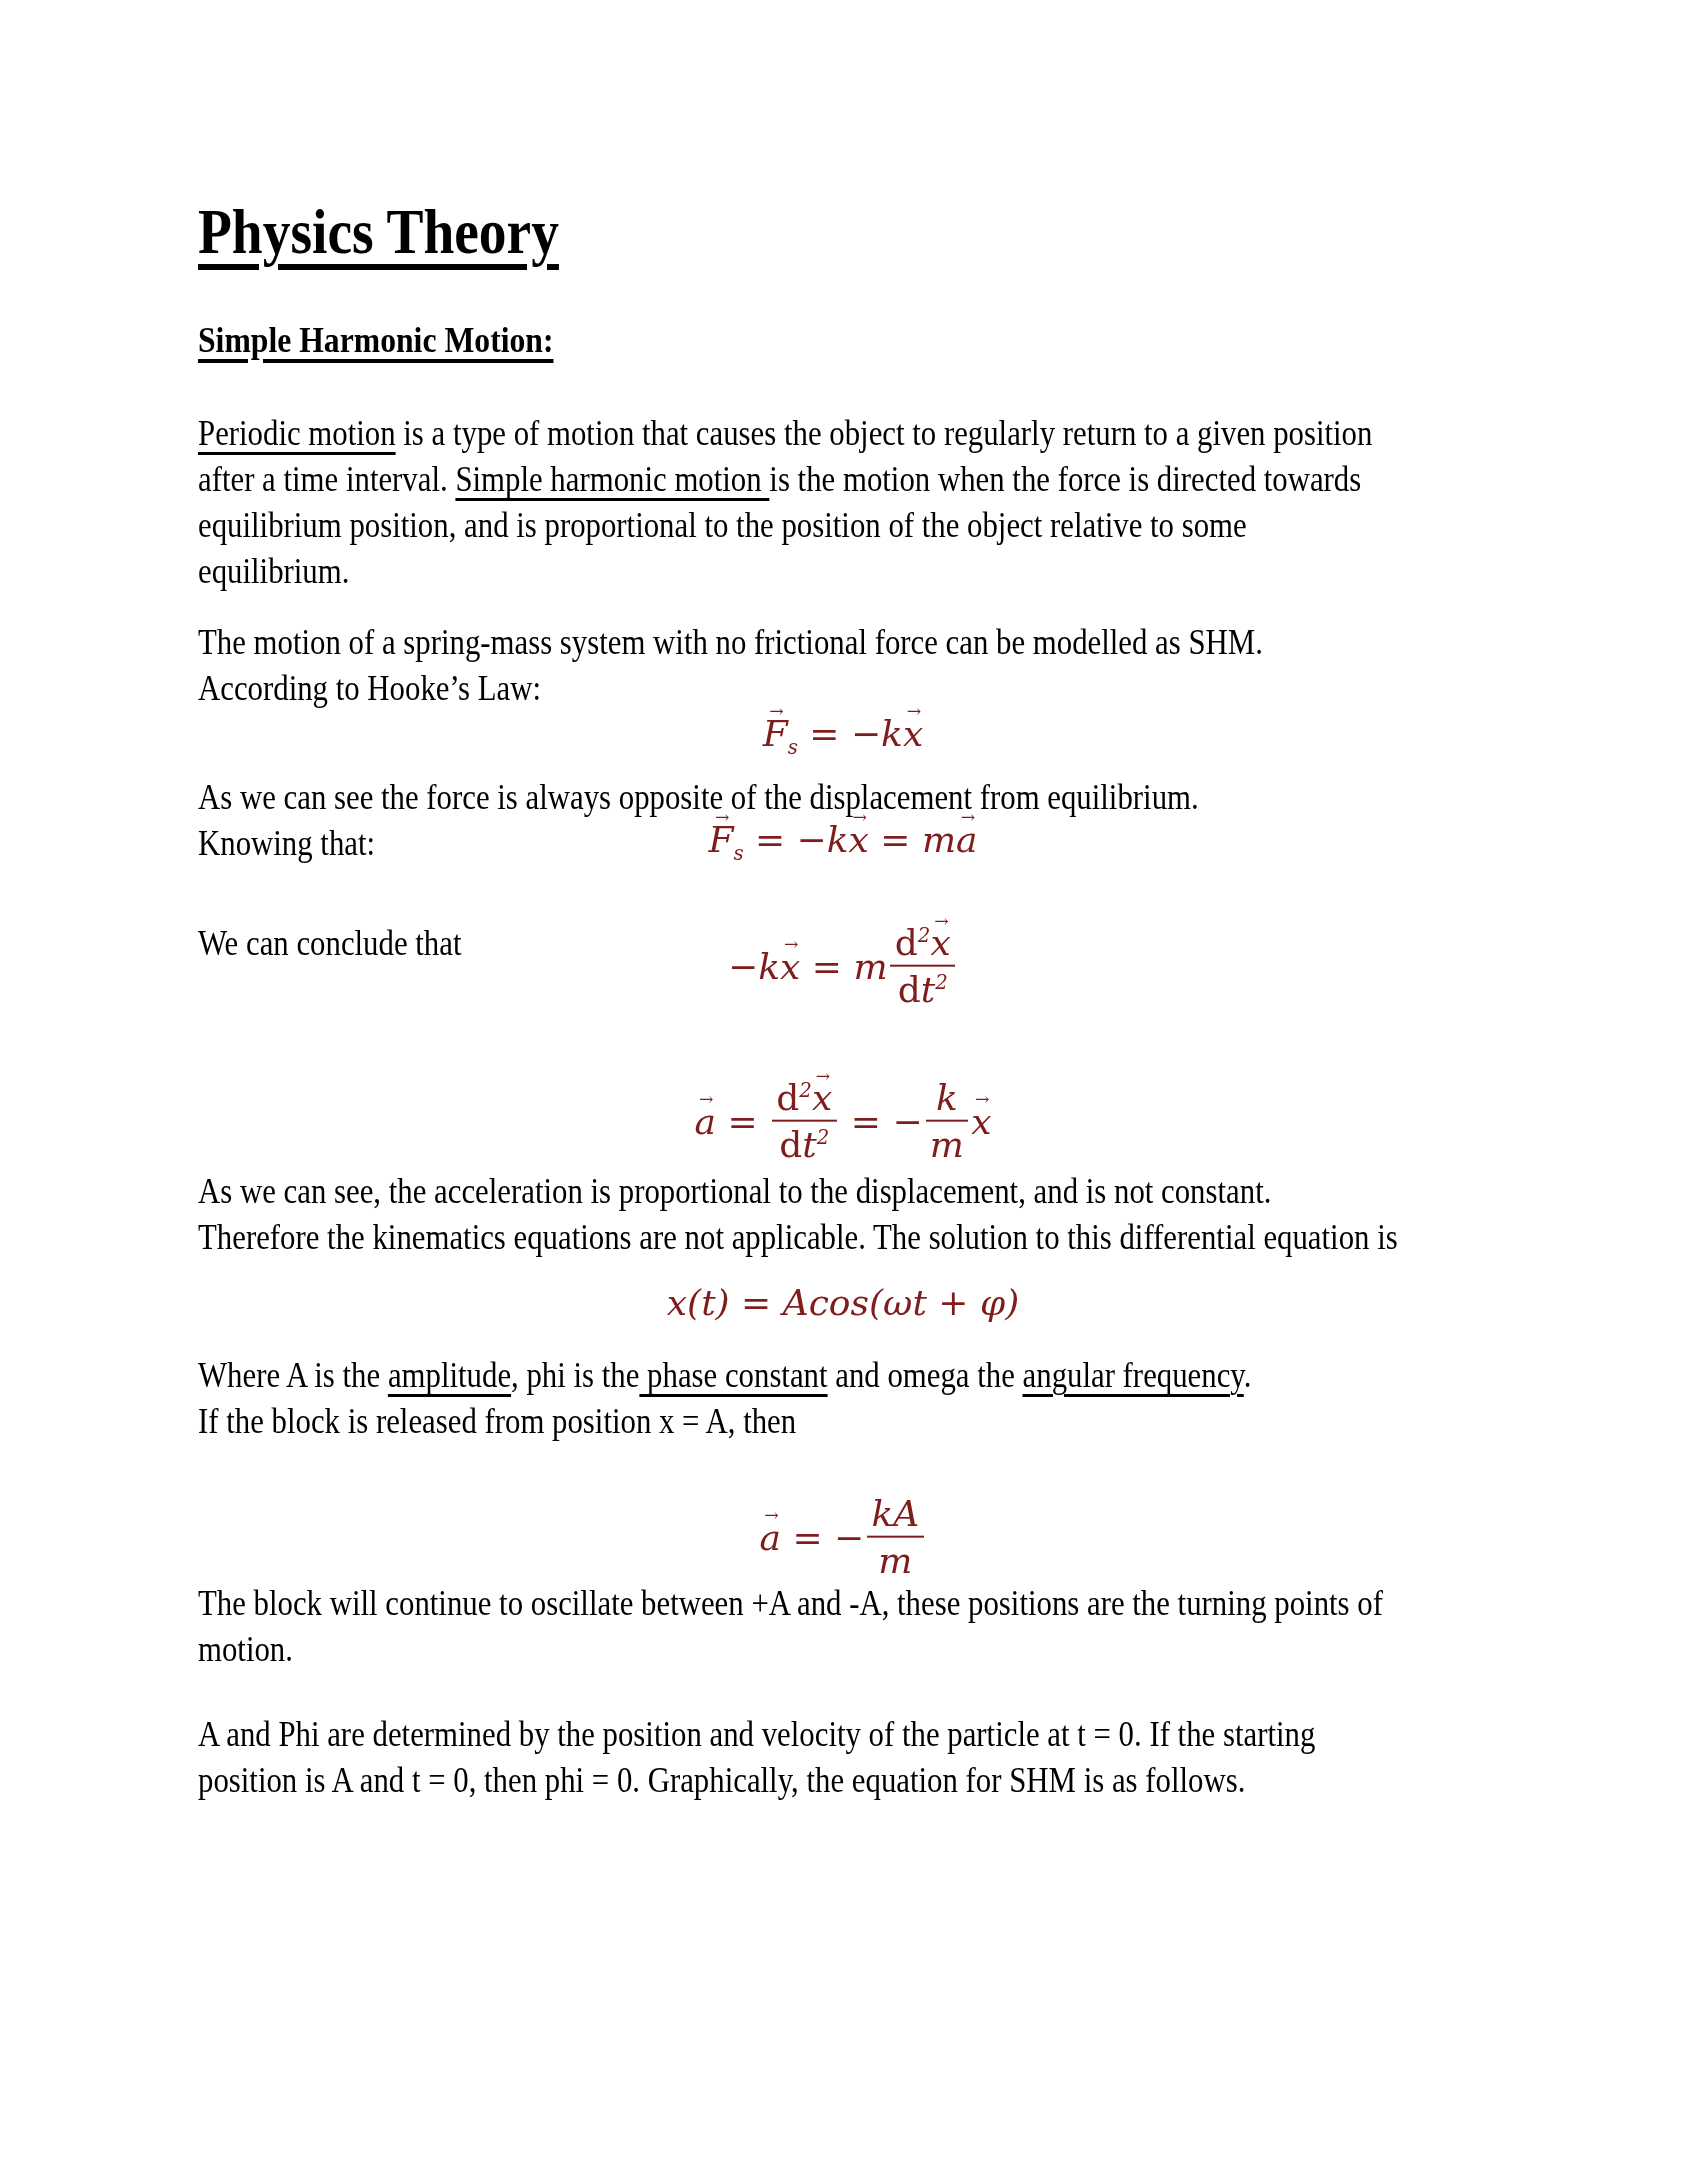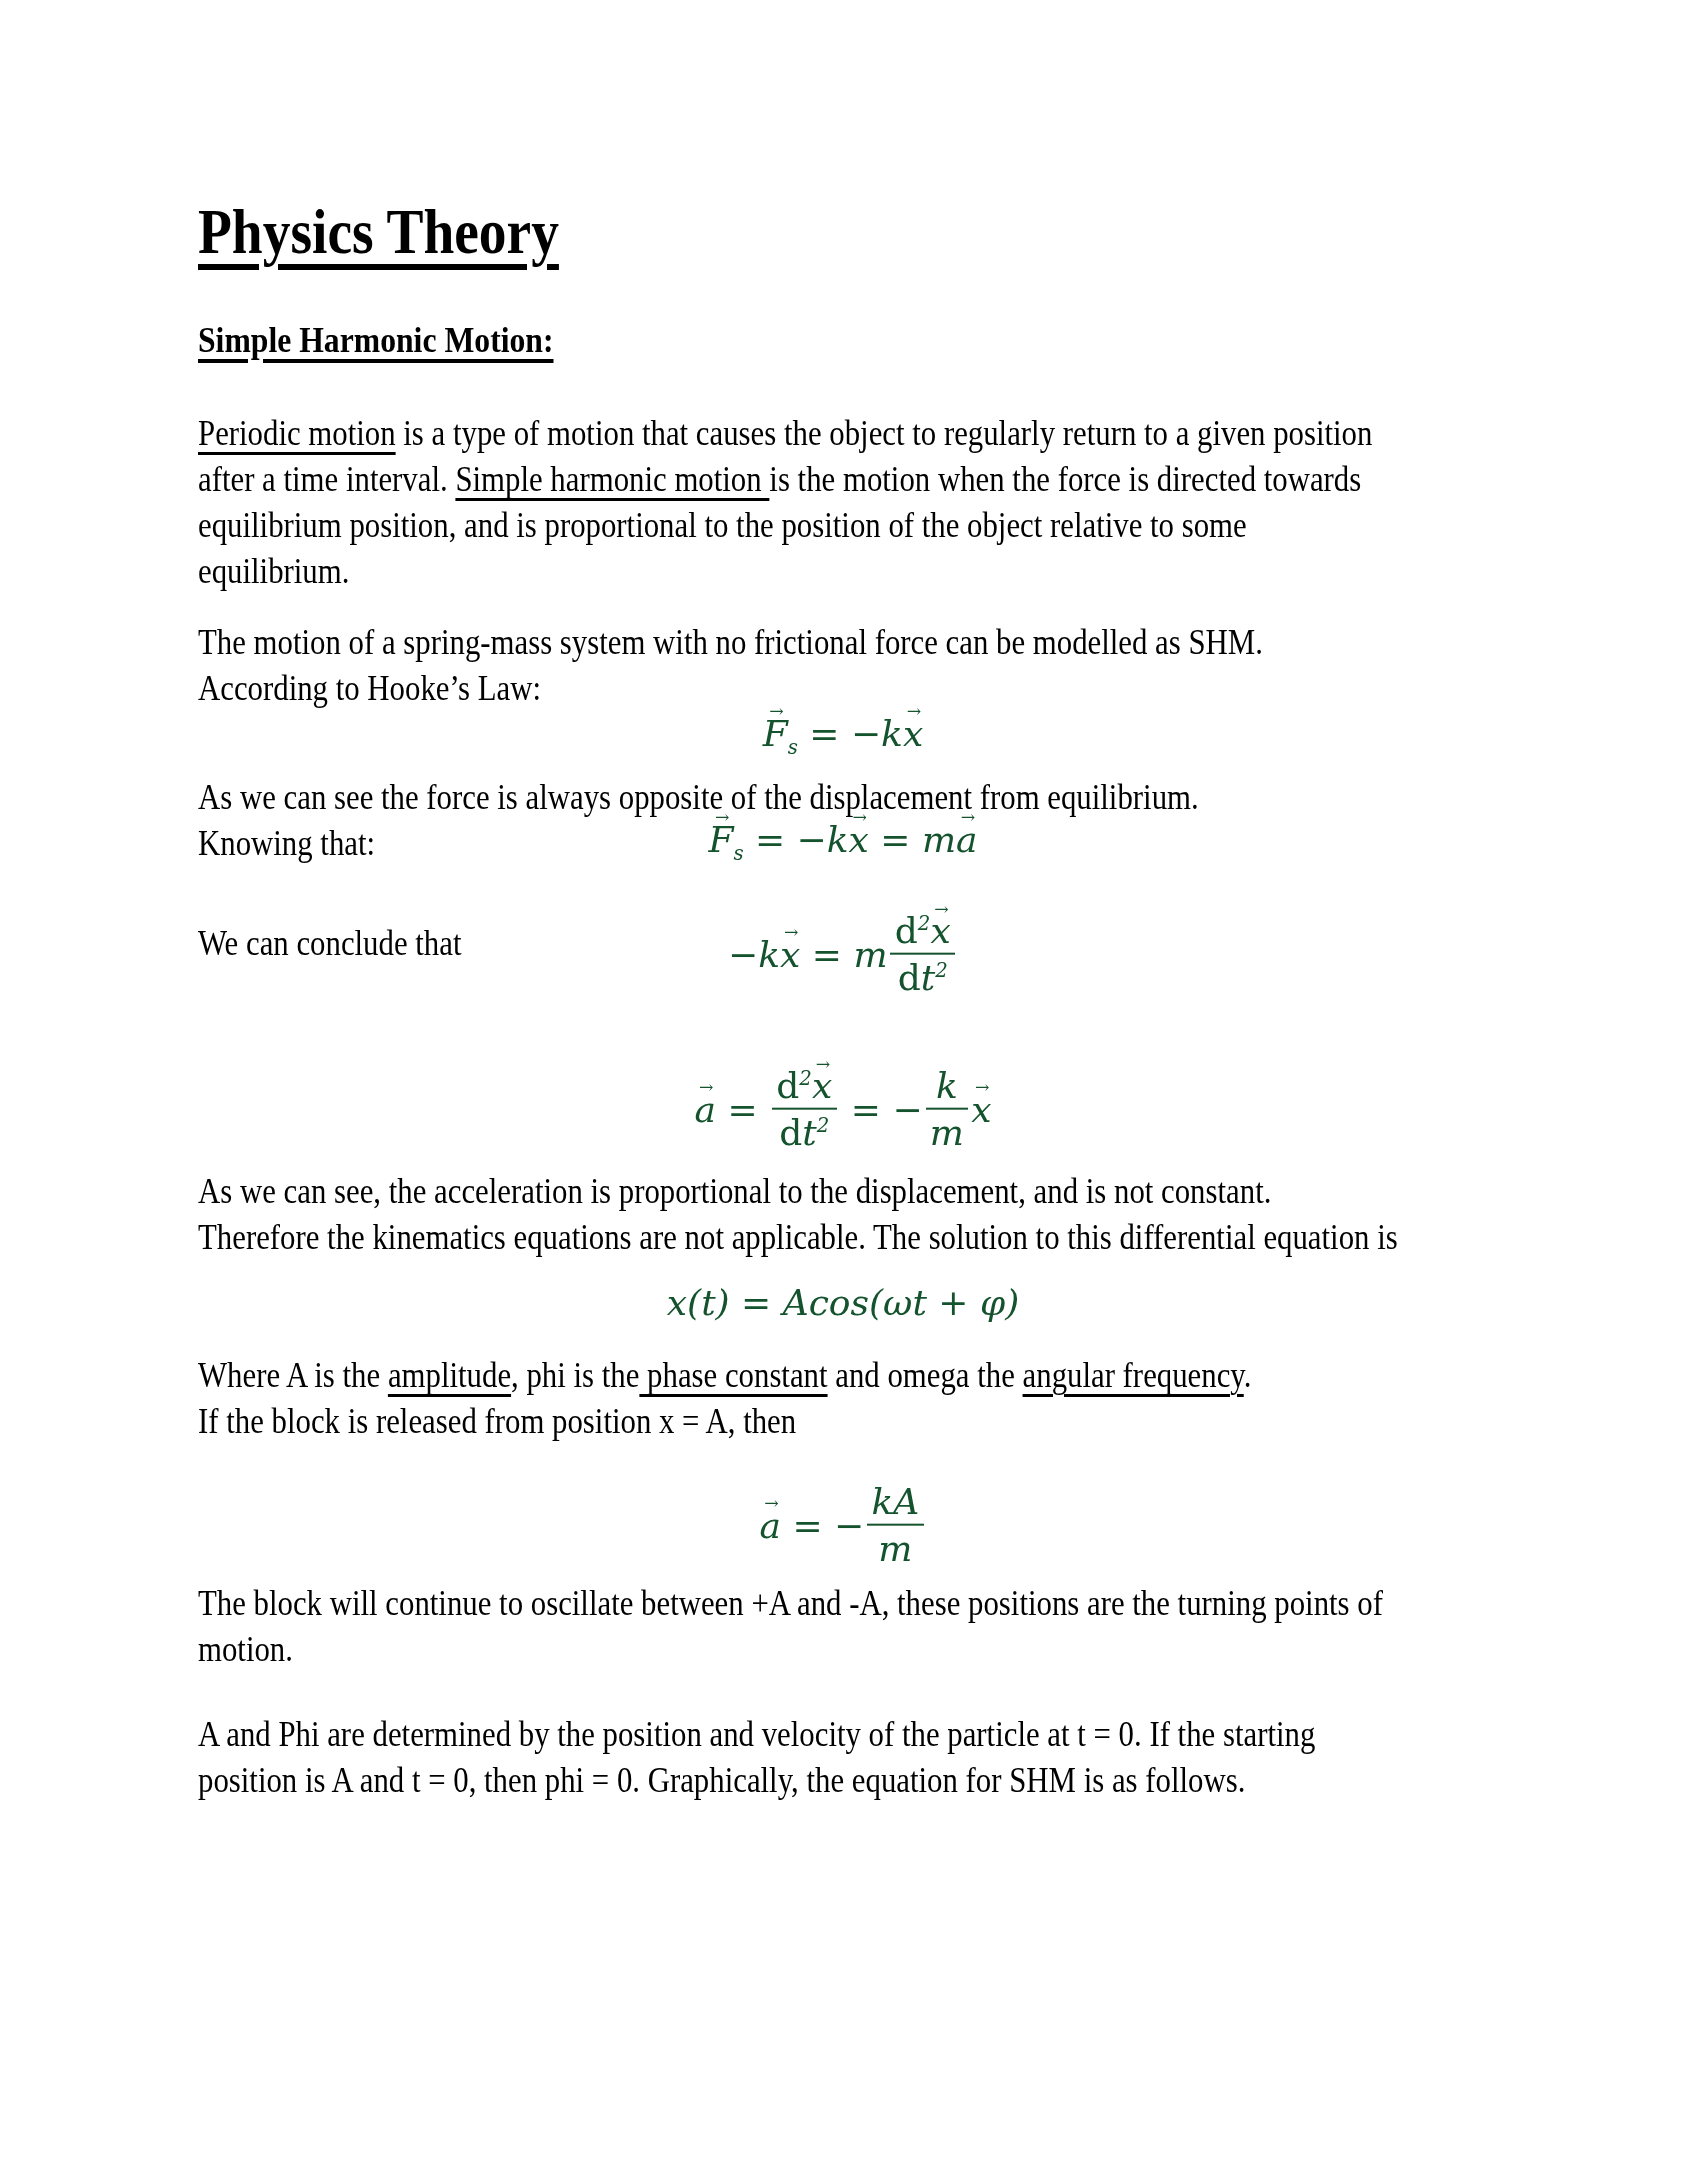--- a/index.html
+++ b/index.html
@@ -35,35 +35,35 @@
   }
 
   
   .formula {
     position: absolute; left: 198px; width: 1290px;
     text-align: center; white-space: nowrap;
   }
   .fx {
     font-family: "DejaVu Serif", serif;
     font-style: italic;
-    color: #14532d;
+    color: #7f1d1d;
     font-size: 36px; line-height: 1.15;
   }
   .fx .up { font-style: normal; }
   .fx sub { font-size: 0.55em; line-height: 0; }
   .fx sup { font-size: 0.55em; line-height: 0; }
   .vec { position: relative; display: inline-block; }
   .vec::after {
     content: "→";
     position: absolute; left: 55%; transform: translateX(-50%);
     top: -0.66em; font-size: 0.48em; font-style: normal;
   }
   .frac {
     display: inline-block; vertical-align: middle;
-    margin: 4px 0.08em;
+    margin: 16px 0.08em;
     transform: translateY(-0.12em);
   }
   .frac .num { display: block; padding: 0 0.12em 0.08em; line-height: 1.1; }
   .frac .den { display: block; border-top: 2px solid currentColor; padding: 0.08em 0.12em 0; line-height: 1.1; }
 </style>
 </head>
 <body>
 
 <div class="blk cond doc-title" style="top:196px">Physics Theory</div>
 

